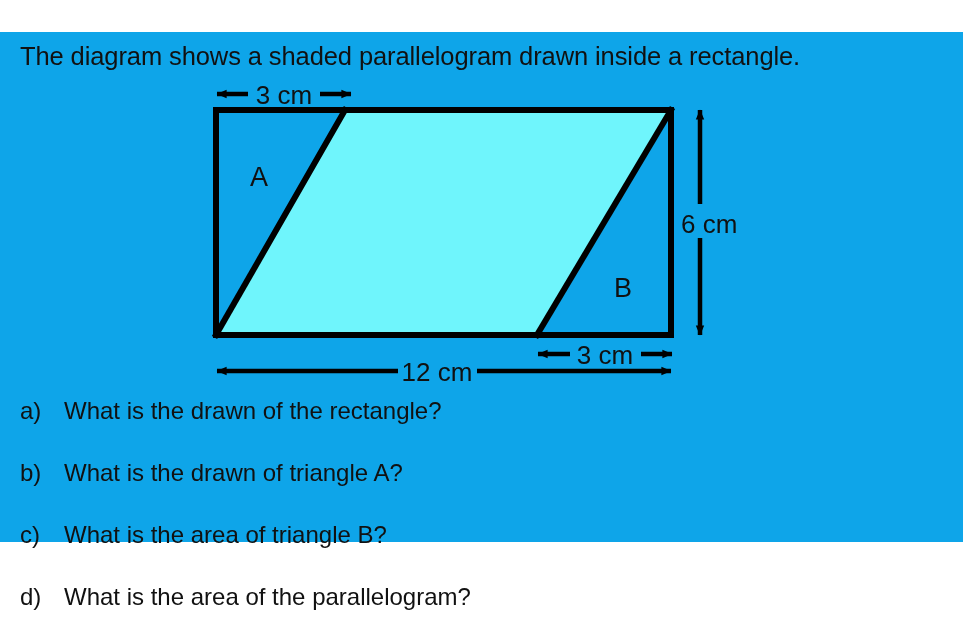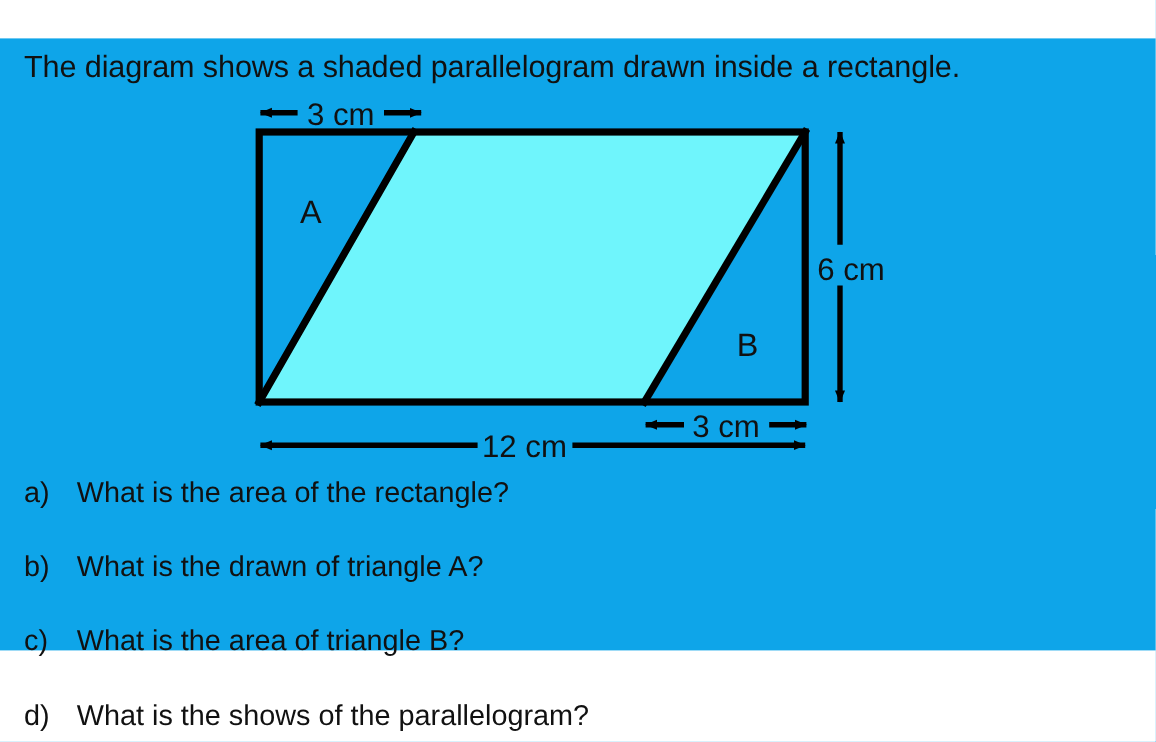--- a/index.html
+++ b/index.html
@@ -110,26 +110,26 @@
     <line x1="641" y1="322" x2="672" y2="322" stroke="#000000" stroke-width="4.5" marker-end="url(#arrHead)"></line>
     <text x="605" y="332" text-anchor="middle" font-family="Liberation Sans, sans-serif" font-size="26" fill="#111111">3 cm</text>
 
     <line x1="398" y1="339" x2="217" y2="339" stroke="#000000" stroke-width="4.5" marker-end="url(#arrHead)"></line>
     <line x1="477" y1="339" x2="671" y2="339" stroke="#000000" stroke-width="4.5" marker-end="url(#arrHead)"></line>
     <text x="437" y="349" text-anchor="middle" font-family="Liberation Sans, sans-serif" font-size="26" fill="#111111">12 cm</text>
   </svg>
 
   <div class="q-list">
     <div class="q-row" id="q-a">
-      <span class="q-marker">a)</span><span class="q-text">What is the area of the rectangle?</span>
+      <span class="q-marker">a)</span><span class="q-text">What is the drawn of the rectangle?</span>
     </div>
     <div class="q-row" id="q-b">
       <span class="q-marker">b)</span><span class="q-text">What is the drawn of triangle A?</span>
     </div>
     <div class="q-row" id="q-c">
       <span class="q-marker">c)</span><span class="q-text">What is the area of triangle B?</span>
     </div>
     <div class="q-row" id="q-d">
-      <span class="q-marker">d)</span><span class="q-text">What is the shows of the parallelogram?</span>
+      <span class="q-marker">d)</span><span class="q-text">What is the area of the parallelogram?</span>
     </div>
   </div>
 
 </div>
 
 </body></html>

